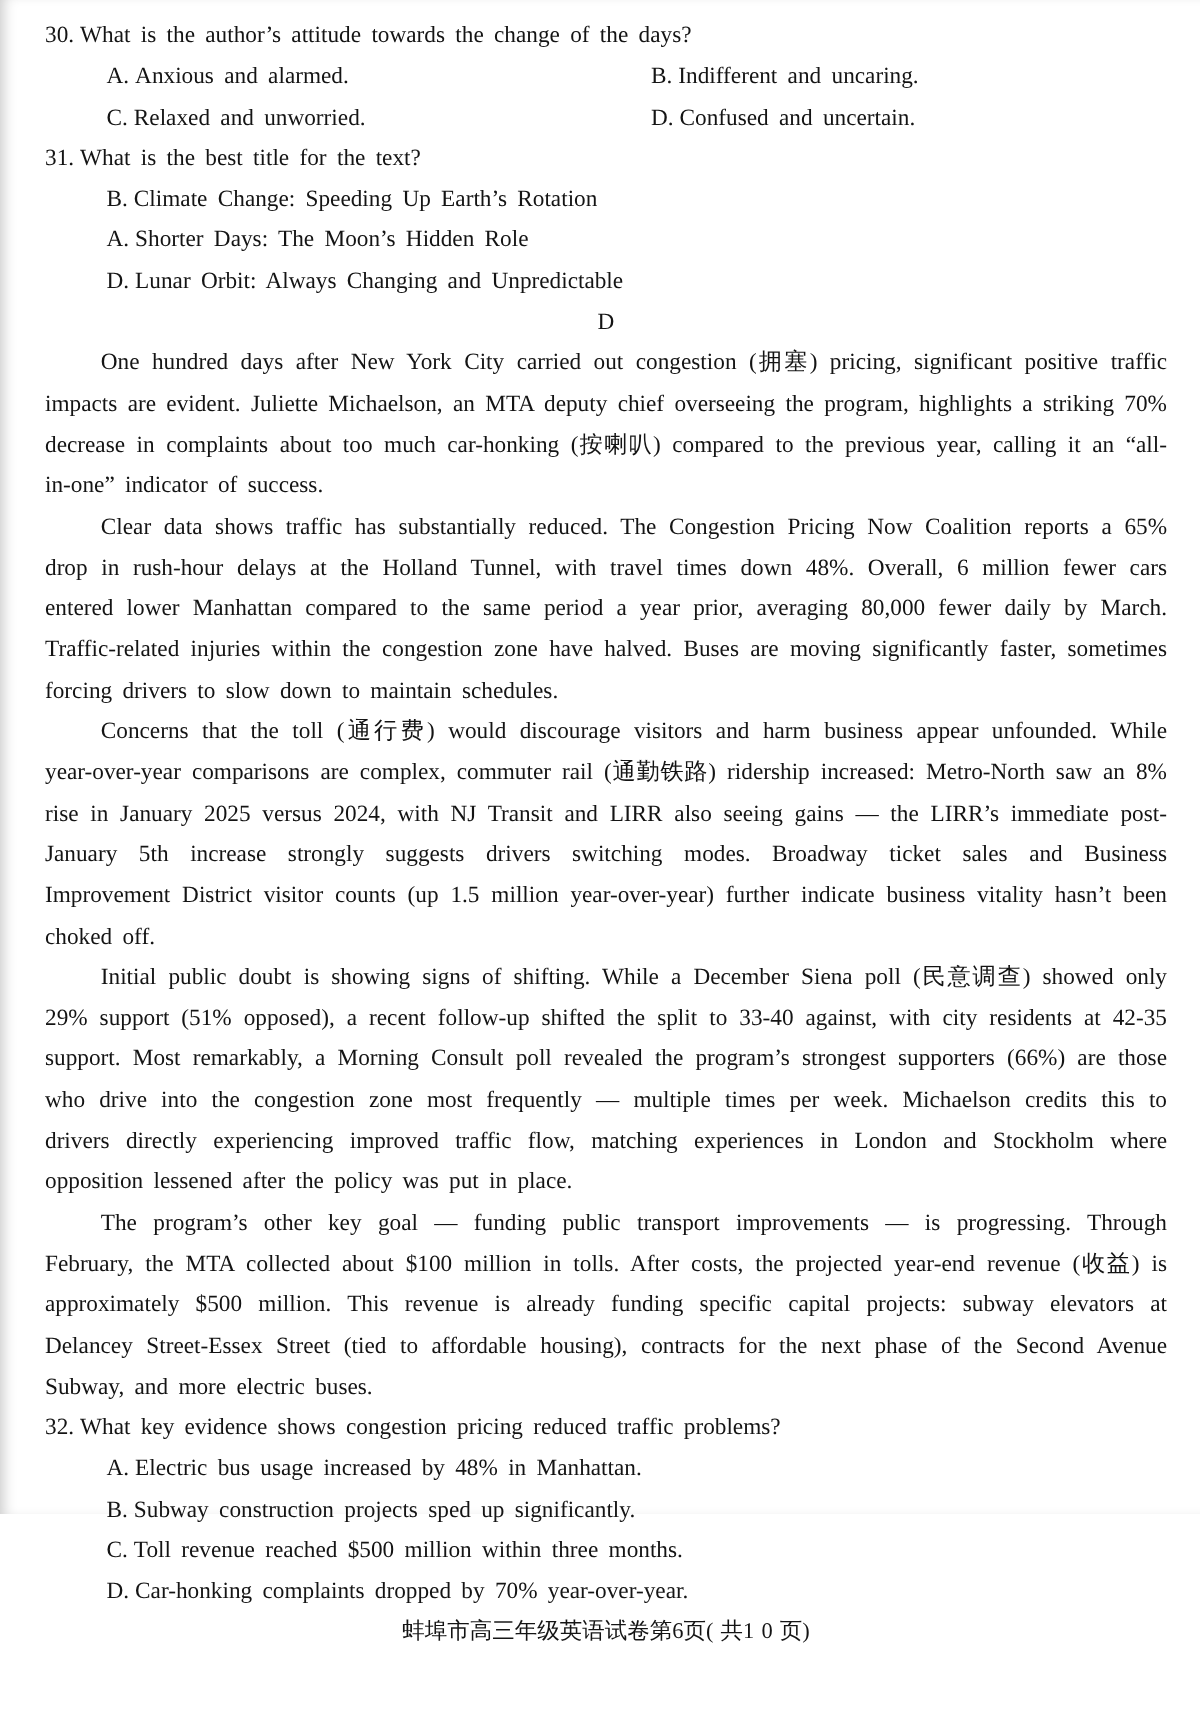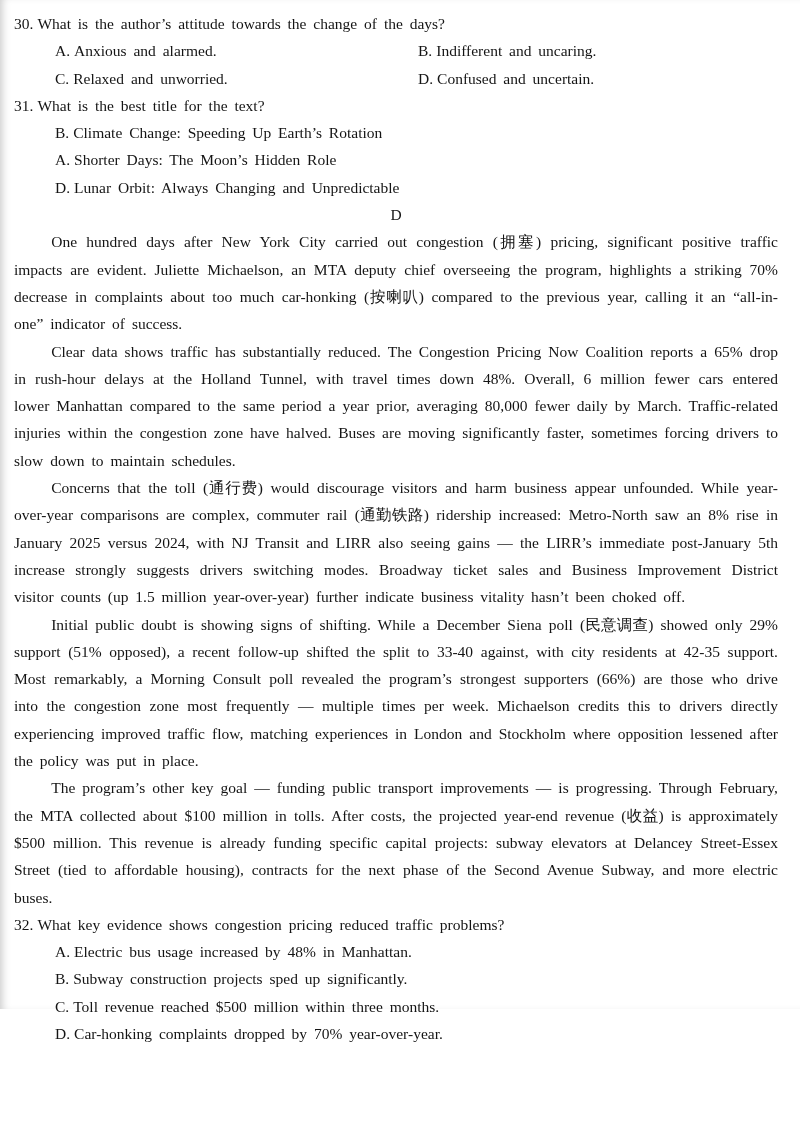--- a/index.html
+++ b/index.html
@@ -10,21 +10,21 @@
     color: #141414;
     font-family: "Liberation Serif", "DejaVu Serif", serif;
     font-size: 15.5px;
     line-height: 27.3px;
     overflow: hidden;
   }
   .page {
     box-sizing: border-box;
     width: 800px;
     height: 1009px;
-    padding: 10px 22px 8px 14px;
+    padding: 10px 22px 8px 30px;
     display: flex;
     flex-direction: column;
     box-shadow: inset 7px 0 9px -5px rgba(0,0,0,0.22);
     word-spacing: 3px;
   }
   .q-stem { text-align: left; }
   .q-num { margin-right: 4px; }
   .options { padding-left: 41px; }
   .options-2col {
     display: grid;
@@ -109,14 +109,15 @@
       </div>
       <div class="option">
         <span class="option-label">C.</span><span>Toll revenue reached $500 million within three months.</span>
       </div>
       <div class="option">
         <span class="option-label">D.</span><span>Car-honking complaints dropped by 70% year-over-year.</span>
       </div>
     </div>
   </div>
 
+  <div class="footer">蚌埠市高三年级英语试卷第6页( 共1 0 页)</div>
 
 </div>
 
 </body></html>

